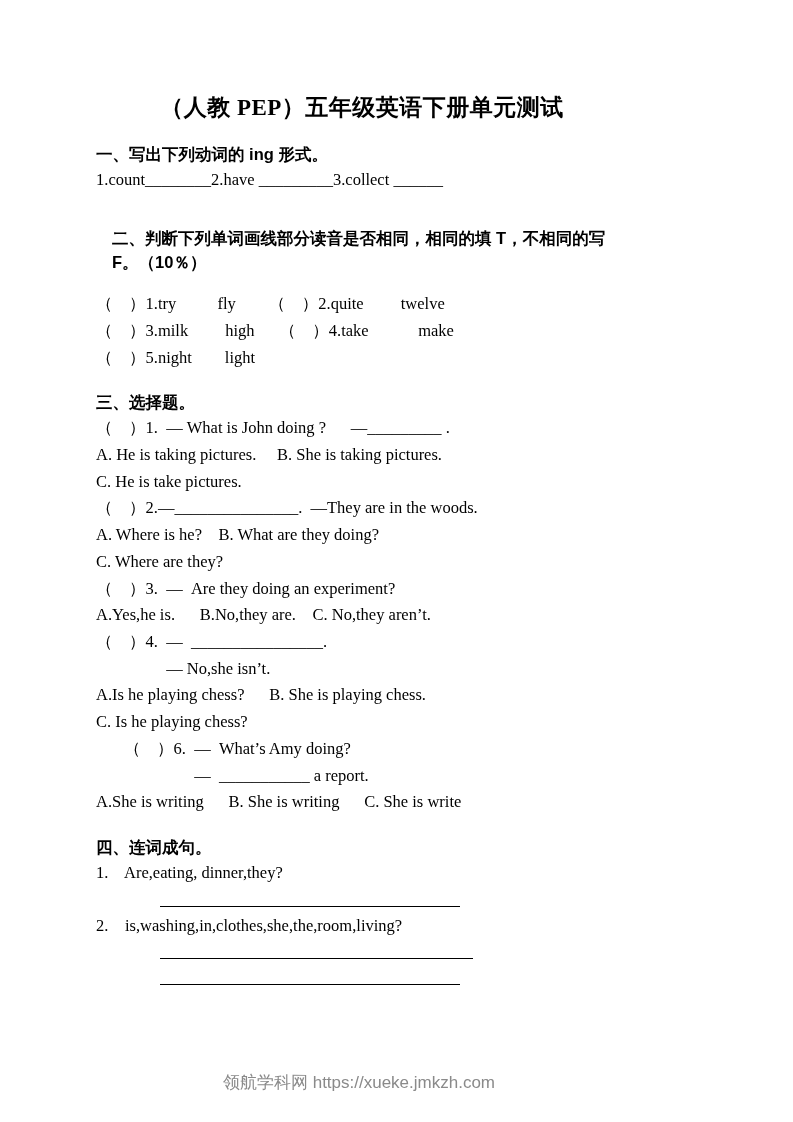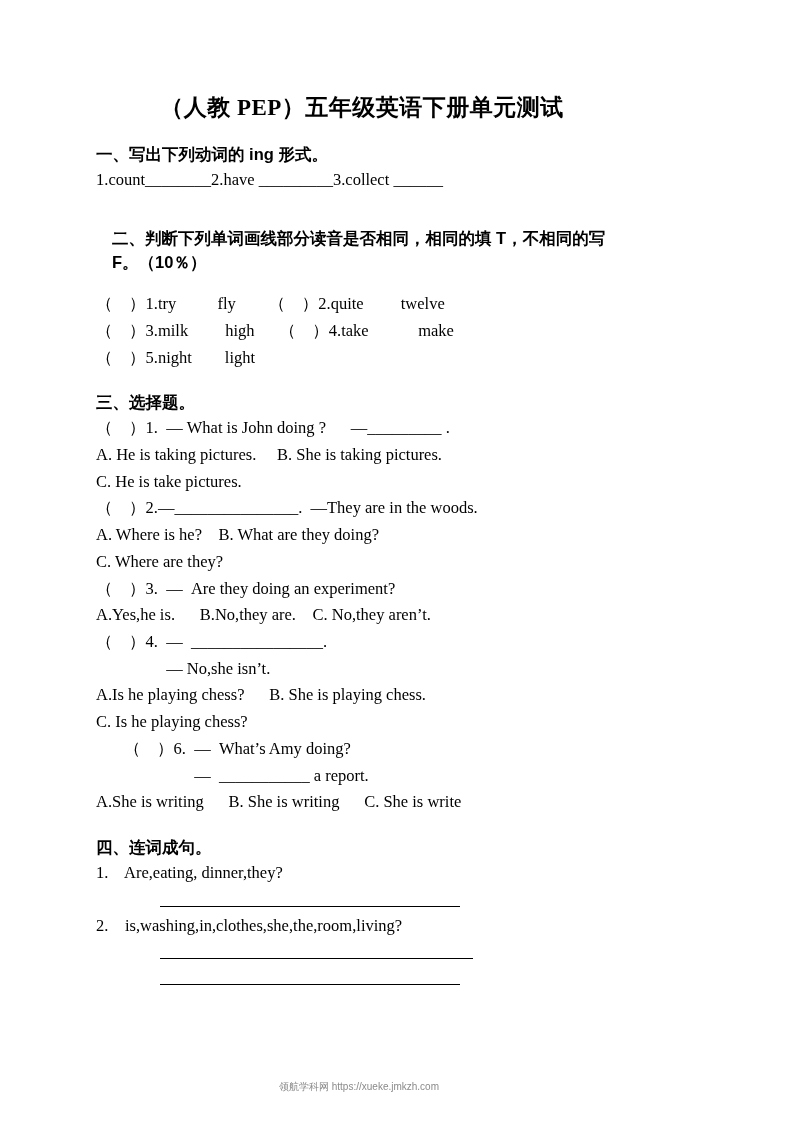--- a/index.html
+++ b/index.html
@@ -63,21 +63,21 @@
   .answer-rule.w1 { width: 300px; }
   .answer-rule.w2 { width: 313px; }
   .answer-rule.w3 { width: 300px; }
   .footer {
     position: absolute;
     left: 0;
     right: 6px;
     bottom: 28px;
     text-align: center;
     font-family: "Liberation Sans", sans-serif;
-    font-size: 10px;
+    font-size: 17px;
     color: #8a8a8a;
   }
   .spacer-sm { height: 6px; }
 </style>
 </head>
 <body>
 
 <div class="page">
 
   <h1 class="doc-title">（人教 PEP）五年级英语下册单元测试</h1>

